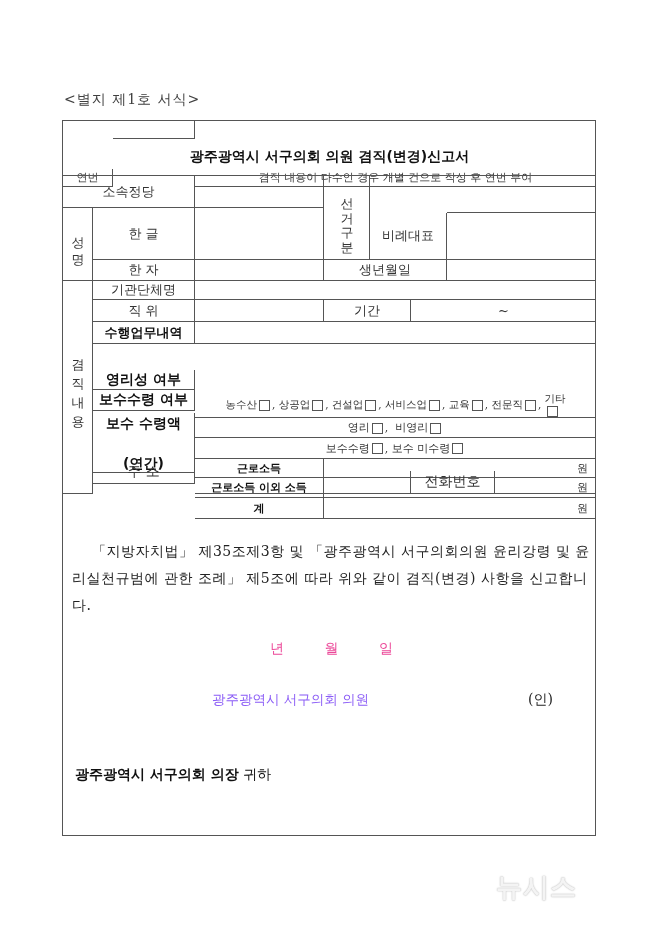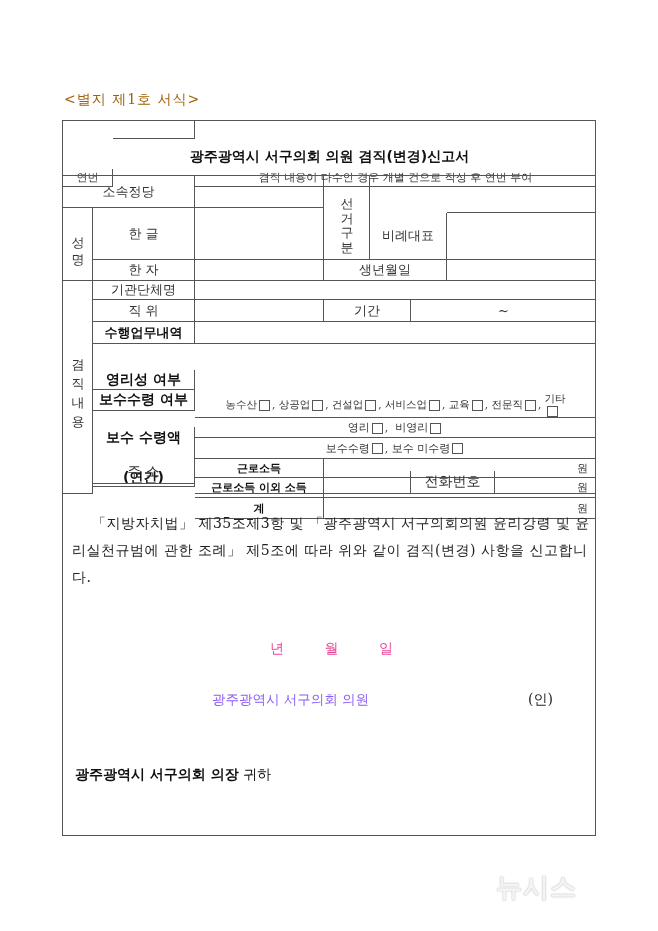--- a/index.html
+++ b/index.html
@@ -1,29 +1,29 @@
 <!DOCTYPE html>
 <html><head>
 <meta charset="utf-8">
 <style>
   html, body { margin:0; padding:0; background:#ffffff; }
   body { width:658px; height:931px; position:relative; overflow:hidden;
          font-family:"DejaVu Serif", "Liberation Serif", serif; color:#222; }
   .abs { position:absolute; }
-  .heading-note { left:64px; top:91px; font-size:14px; letter-spacing:1px; color:#a16207; }
+  .heading-note { left:64px; top:91px; font-size:14px; letter-spacing:1px; color:#404040; }
   .frame { left:62px; top:120px; width:534px; height:716px; border:1.5px solid #555; box-sizing:border-box; }
   .cell { position:absolute; box-sizing:border-box; border-right:1px solid #555; border-bottom:1px solid #555;
           display:flex; align-items:center; justify-content:center; font-size:13px; color:#333; }
   .noR { border-right:none; }
   .bold { font-weight:bold; font-family:"DejaVu Sans", "Liberation Sans", sans-serif; color:#111; }
   .small { font-size:11px;margin-top:48px; }
   .vert { flex-direction:column; line-height:20px; }
   .right { justify-content:flex-end; padding-right:8px; }
   .title-cell { font-size:14px; font-weight:bold; font-family:"DejaVu Sans","Liberation Sans",sans-serif; color:#111; letter-spacing:0px; }
-  .para { left:72px; top:510px; width:518px; font-size:14px; line-height:27px; color:#222; text-indent:20px; letter-spacing:0.5px; }
+  .para { left:72px; top:538px; width:518px; font-size:14px; line-height:27px; color:#222; text-indent:20px; letter-spacing:0.5px; }
   .date { left:270px; top:640px; font-size:14px; color:#ec4899; word-spacing:36px; }
   .signer { left:212px; top:691px; font-size:13.5px; color:#8b5cf6; }
   .seal { left:528px; top:691px; font-size:14px; color:#222; }
   .addressee { left:75px; top:766px; font-size:14px; color:#111; }
   .addressee b { font-family:"DejaVu Sans","Liberation Sans",sans-serif; }
   .watermark { left:496px; top:870px; font-size:26px; font-weight:bold; color:#f4f4f4;
                font-family:"DejaVu Sans","Liberation Sans",sans-serif; letter-spacing:1px;
                text-shadow: 0 0 2px #c8c8c8, 0 0 1px #bbb; }
   .cb { display:inline-block; width:9px; height:9px; border:1px solid #555; vertical-align:middle; margin:0 2px; }
 </style>
@@ -90,21 +90,21 @@
     <span><span>영리</span><span class="cb"></span>,&nbsp;&nbsp;</span>
     <span><span>비영리</span><span class="cb"></span></span>
   </div>
 
   <div class="cell bold" style="left:30px;top:269px;width:102px;height:21px;font-size:14px;">보수수령 여부</div>
   <div class="cell noR small" style="left:132px;top:269px;width:401px;height:21px;">
     <span><span>보수수령</span><span class="cb"></span>,&nbsp;</span>
     <span><span>보수 미수령</span><span class="cb"></span></span>
   </div>
 
-  <div class="cell bold vert" style="left:30px;top:306px;width:102px;height:60px;font-size:14px;line-height:24px;gap:16px;">
+  <div class="cell bold vert" style="left:30px;top:292px;width:102px;height:60px;font-size:14px;line-height:24px;gap:16px;">
     <span>보수 수령액</span>
     <span>(연간)</span>
   </div>
   <div class="cell bold small" style="left:132px;top:290px;width:129px;height:19px;">근로소득</div>
   <div class="cell noR small right" style="left:261px;top:290px;width:272px;height:19px;">
       <span></span>
       <span>원</span>
     </div>
   <div class="cell bold small" style="left:132px;top:309px;width:129px;height:20px;">근로소득 이외 소득</div>
   <div class="cell noR small right" style="left:261px;top:309px;width:272px;height:20px;">

